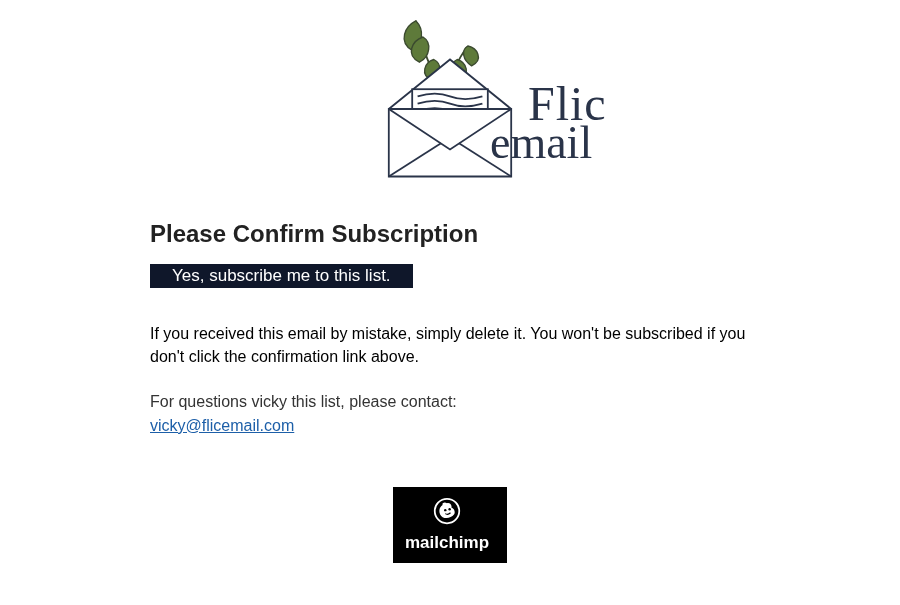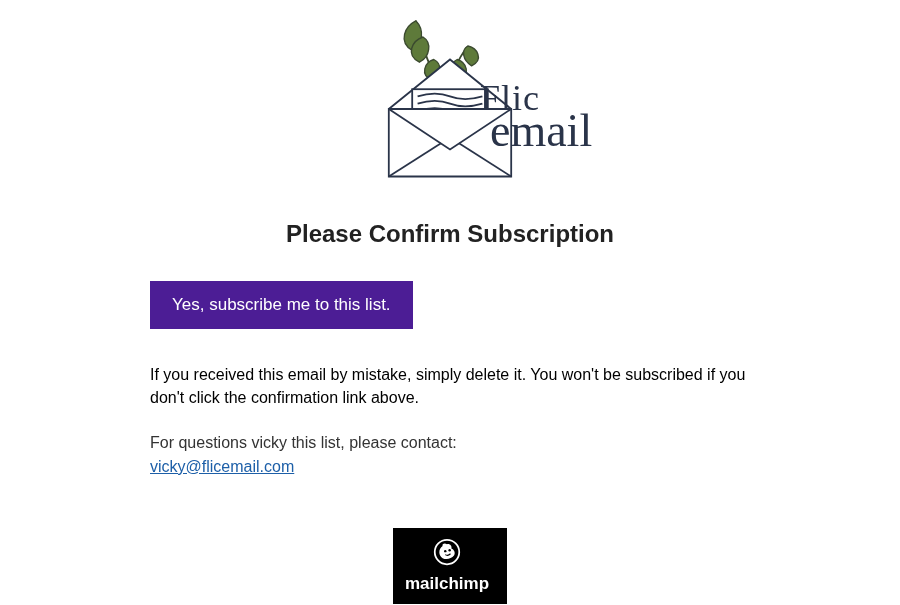--- a/index.html
+++ b/index.html
@@ -27,45 +27,45 @@
   }
   .brand {
     position: absolute;
     left: 330px;
     top: 70px;
     text-align: left;
     line-height: 1;
   }
   .brand-serif {
     font-family: Georgia, 'Times New Roman', serif;
-    font-size: 36px;
+    font-size: 48px;
     color: #2a3449;
     letter-spacing: 1px;
+    margin-left: 48px;
   }
   .brand-script {
     font-family: 'Brush Script MT', 'Segoe Script', cursive;
     font-size: 46px;
     color: #2a3449;
     position: relative;
     top: -8px;
     left: 10px;
   }
   .heading {
     font-size: 24px;
     font-weight: bold;
     color: #222;
-    margin-bottom: 33px;
-    text-align: center;
+    margin-bottom: 16px;
   }
   .btn {
     display: inline-block;
-    background: #4c1d95;
+    background: #0f172a;
     color: #ffffff;
     font-size: 17px;
-    padding: 14px 22px;
+    padding: 2px 22px;
     border: none;
     cursor: pointer;
     font-family: inherit;
     margin-bottom: 34px;
   }
   .paragraph {
     font-size: 16px;
     color: #000000;
     line-height: 1.45;
     margin-bottom: 22px;

